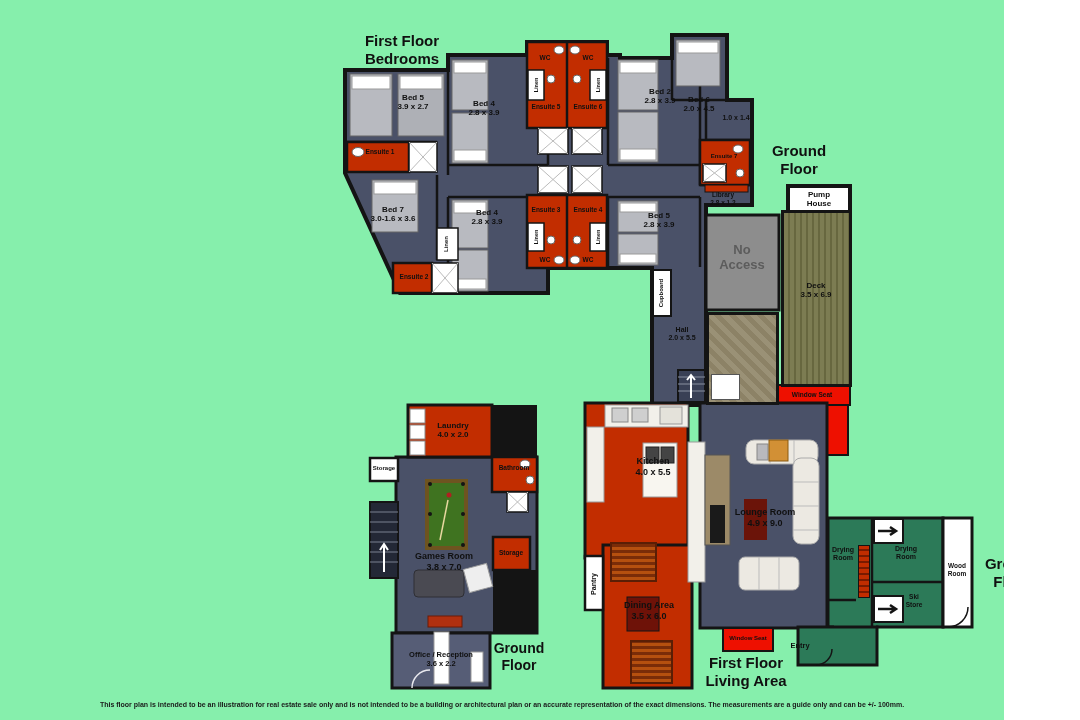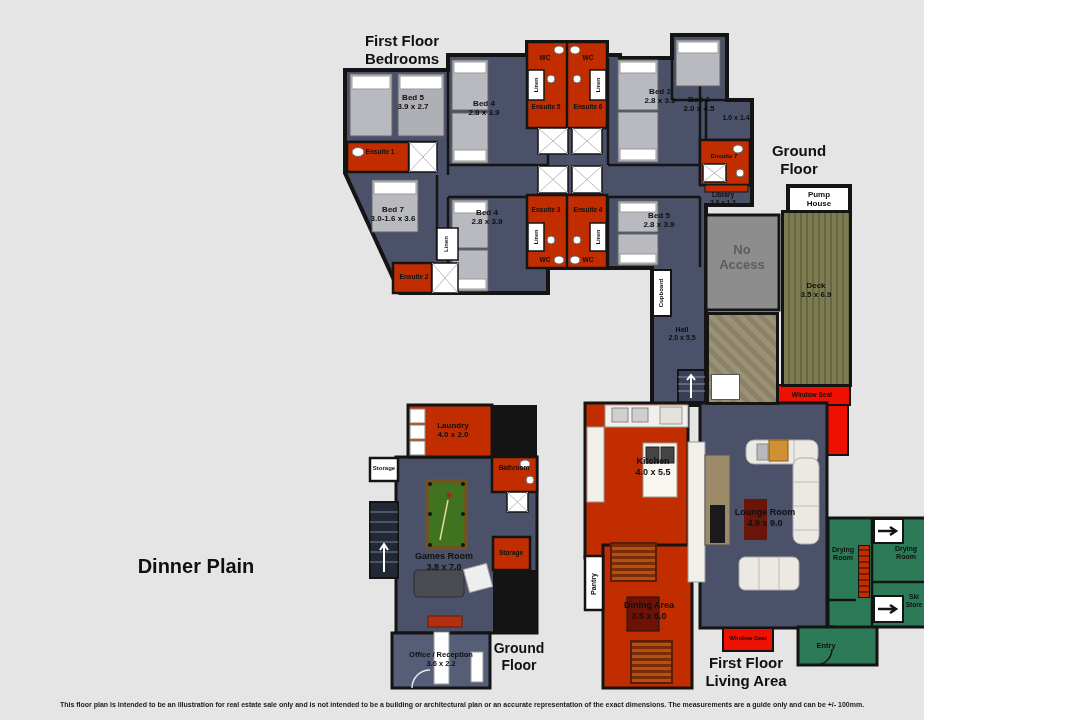--- a/index.html
+++ b/index.html
@@ -1,16 +1,16 @@
 <!DOCTYPE html>
 <html><head>
 <meta charset="utf-8">
 <style>
   html,body{margin:0;padding:0;background:#fff;}
-  .canvas{position:relative;width:924px;height:720px;background:#e5e5e5;overflow:hidden;
+  .canvas{position:relative;width:1004px;height:720px;background:#86efac;overflow:hidden;
           font-family:"Liberation Sans",sans-serif;}
   svg.plan{position:absolute;left:0;top:0;z-index:1;}
   .deco{position:absolute;z-index:2;box-sizing:border-box;}
   .deck{left:781px;top:210px;width:71px;height:177px;border:3px solid #141414;
         background:repeating-linear-gradient(90deg,#7c7c52 0 4px,#67673f 4px 6px);}
   .stone{left:706px;top:312px;width:73px;height:93px;border:3px solid #141414;
          background:repeating-linear-gradient(45deg,#9a9176 0 5px,#8c8266 5px 10px);}
   .stone .sq{position:absolute;left:2px;bottom:2px;width:27px;height:24px;background:#fff;border:1px solid #555;}
   .rug1{left:610px;top:542px;width:47px;height:40px;border:2px solid #5a1e05;
         background:repeating-linear-gradient(0deg,#b5500f 0 3px,#7a2c08 3px 6px);}
@@ -303,21 +303,20 @@
     </div>
 <div class="lbl s14" style="left:519px;top:657px">
       <div>Ground</div>
       <div>Floor</div>
     </div>
 <div class="lbl s15" style="left:746px;top:672px">
       <div>First Floor</div>
       <div>Living Area</div>
     </div>
 <div class="lbl s20" style="left:196px;top:566px">
-      <div>Dinner Plain</div>
     </div>
 
 <div class="lbl s8" style="left:413px;top:102px">
       <div>Bed 5</div>
       <div>3.9 x 2.7</div>
     </div>
 <div class="lbl s8" style="left:484px;top:108px">
       <div>Bed 4</div>
       <div>2.8 x 3.9</div>
     </div>
@@ -473,19 +472,19 @@
       <div>Room</div>
     </div>
 <div class="lbl s65" style="left:957px;top:570px">
       <div>Wood</div>
       <div>Room</div>
     </div>
 <div class="lbl s65" style="left:914px;top:601px">
       <div>Ski</div>
       <div>Store</div>
     </div>
-<div class="lbl s75" style="left:826px;top:646px">
+<div class="lbl s75" style="left:800px;top:646px">
       <div>Entry</div>
     </div>
 
 <div class="disclaimer">This floor plan is intended to be an illustration for real estate sale only and is not intended to be a building or architectural plan or an accurate representation of the exact dimensions. The measurements are a guide only and can be +/- 100mm.</div>
 
 </div>
 
 </body></html>

